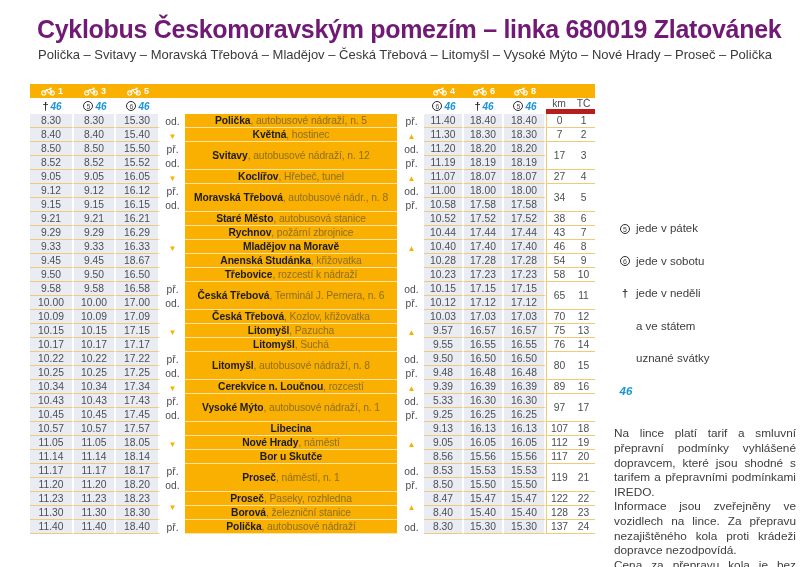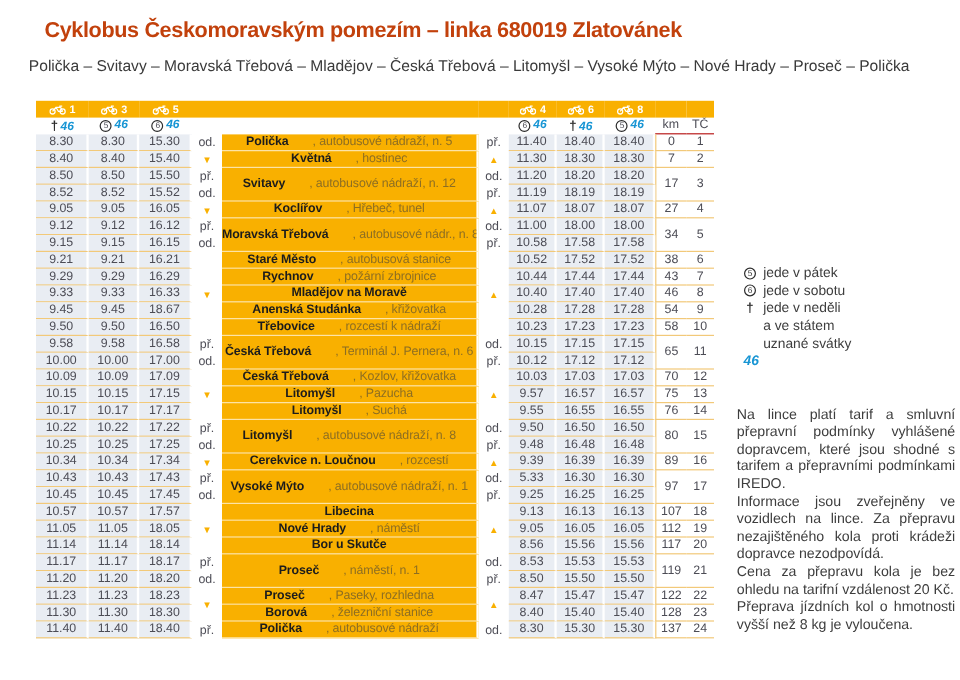--- a/index.html
+++ b/index.html
@@ -1,48 +1,48 @@
 <!DOCTYPE html>
 <html lang="cs"><head>
 <meta charset="utf-8">
 <style>
   * { margin:0; padding:0; box-sizing:border-box; }
   html,body { background:#fff; }
   body { font-family:"Liberation Sans", sans-serif; }
   .page { position:relative; width:800px; height:567px; background:#fff; overflow:hidden; }
 
-  .title { position:absolute; left:37px; top:15px; font-size:18px; font-weight:bold;
-           color:#c2410c; letter-spacing:-0.3px; white-space:nowrap; }
-  .subtitle { position:absolute; left:24px; top:47px; font-size:13px; color:#3a3a3a; white-space:nowrap; }
+  .title { position:absolute; left:37px; top:15px; font-size:25px; font-weight:bold;
+           color:#701a75; letter-spacing:-0.3px; white-space:nowrap; }
+  .subtitle { position:absolute; left:38px; top:47px; font-size:13px; color:#3a3a3a; white-space:nowrap; }
 
   table.tt { position:absolute; left:30px; top:84px; width:565px;
              border-collapse:separate; border-spacing:0; table-layout:fixed; }
   table.tt td { height:14px; padding:0; font-size:10.3px; text-align:center; vertical-align:middle;
                 white-space:nowrap; overflow:hidden; color:#4c4c55; }
   td.band { background:#f9b000; height:12px; }
   .band-svc { display:flex; align-items:center; justify-content:center; gap:3px; }
   .band-num { color:#fff; font-weight:bold; font-size:9px; }
   td.sym { height:17px; font-size:9.5px; color:#222; }
   .sym-glyph { font-weight:bold; font-size:11px; color:#2b2b2b; vertical-align:middle; }
   .circ { display:inline-block; width:10px; height:10px; line-height:9px; border:1px solid #2b2b2b;
           border-radius:50%; font-size:7px; font-weight:normal; text-align:center; vertical-align:middle; }
   .note46 { color:#1795d4; font-weight:bold; font-style:italic; font-size:10px; margin-left:2px; vertical-align:middle; }
-  td.hdr-kmtc { font-size:10px; color:#666; border-bottom:1px solid #b91c1c; height:17px; }
+  td.hdr-kmtc { font-size:10px; color:#666; border-bottom:5px solid #b91c1c; height:17px; }
   td.time { background:#e9edf3; border-bottom:1px solid #f2c979; border-right:2px solid #fff; }
   td.mk { font-size:9.3px; }
   .arr { color:#f9b000; font-size:8px; }
   td.st { background:#f9b000; text-align:left; padding-left:7px; border-bottom:1px solid rgba(255,255,255,0.65);
           border-right:2px solid #fff; font-size:10px; letter-spacing:-0.1px; }
   .sn { font-weight:bold; color:#1c1c1c;text-align:center; }
-  .sd { color:#8d6e22;padding-left:20px; }
+  .sd { color:#8d6e22; }
   td.kmcell { border-bottom:1px solid #f2c979; border-left:1px solid #f2c979; color:#666; font-size:10px; }
   td.tccell { border-bottom:1px solid #f2c979; color:#666; font-size:10px; }
 
   .sidebar { position:absolute; left:614px; top:222px; width:182px; color:#3d3d3d; }
-  .legend { display:grid; grid-template-columns:22px 1fr; row-gap:1px; font-size:11.5px; line-height:13.5px; }
+  .legend { display:grid; grid-template-columns:22px 1fr; row-gap:19px; font-size:11.5px; line-height:13.5px; }
   .legend .lsym { text-align:center; }
   .notes { margin-top:28px; font-size:11.8px; line-height:14.6px; text-align:justify; }
   .notes p { margin:0; }
 </style>
 </head>
 <body>
 
 <div class="page">
   <div class="title">Cyklobus Českomoravským pomezím – linka 680019 Zlatovánek</div>
   <div class="subtitle">Polička – Svitavy – Moravská Třebová – Mladějov – Česká Třebová – Litomyšl – Vysoké Mýto – Nové Hrady – Proseč – Polička</div>

